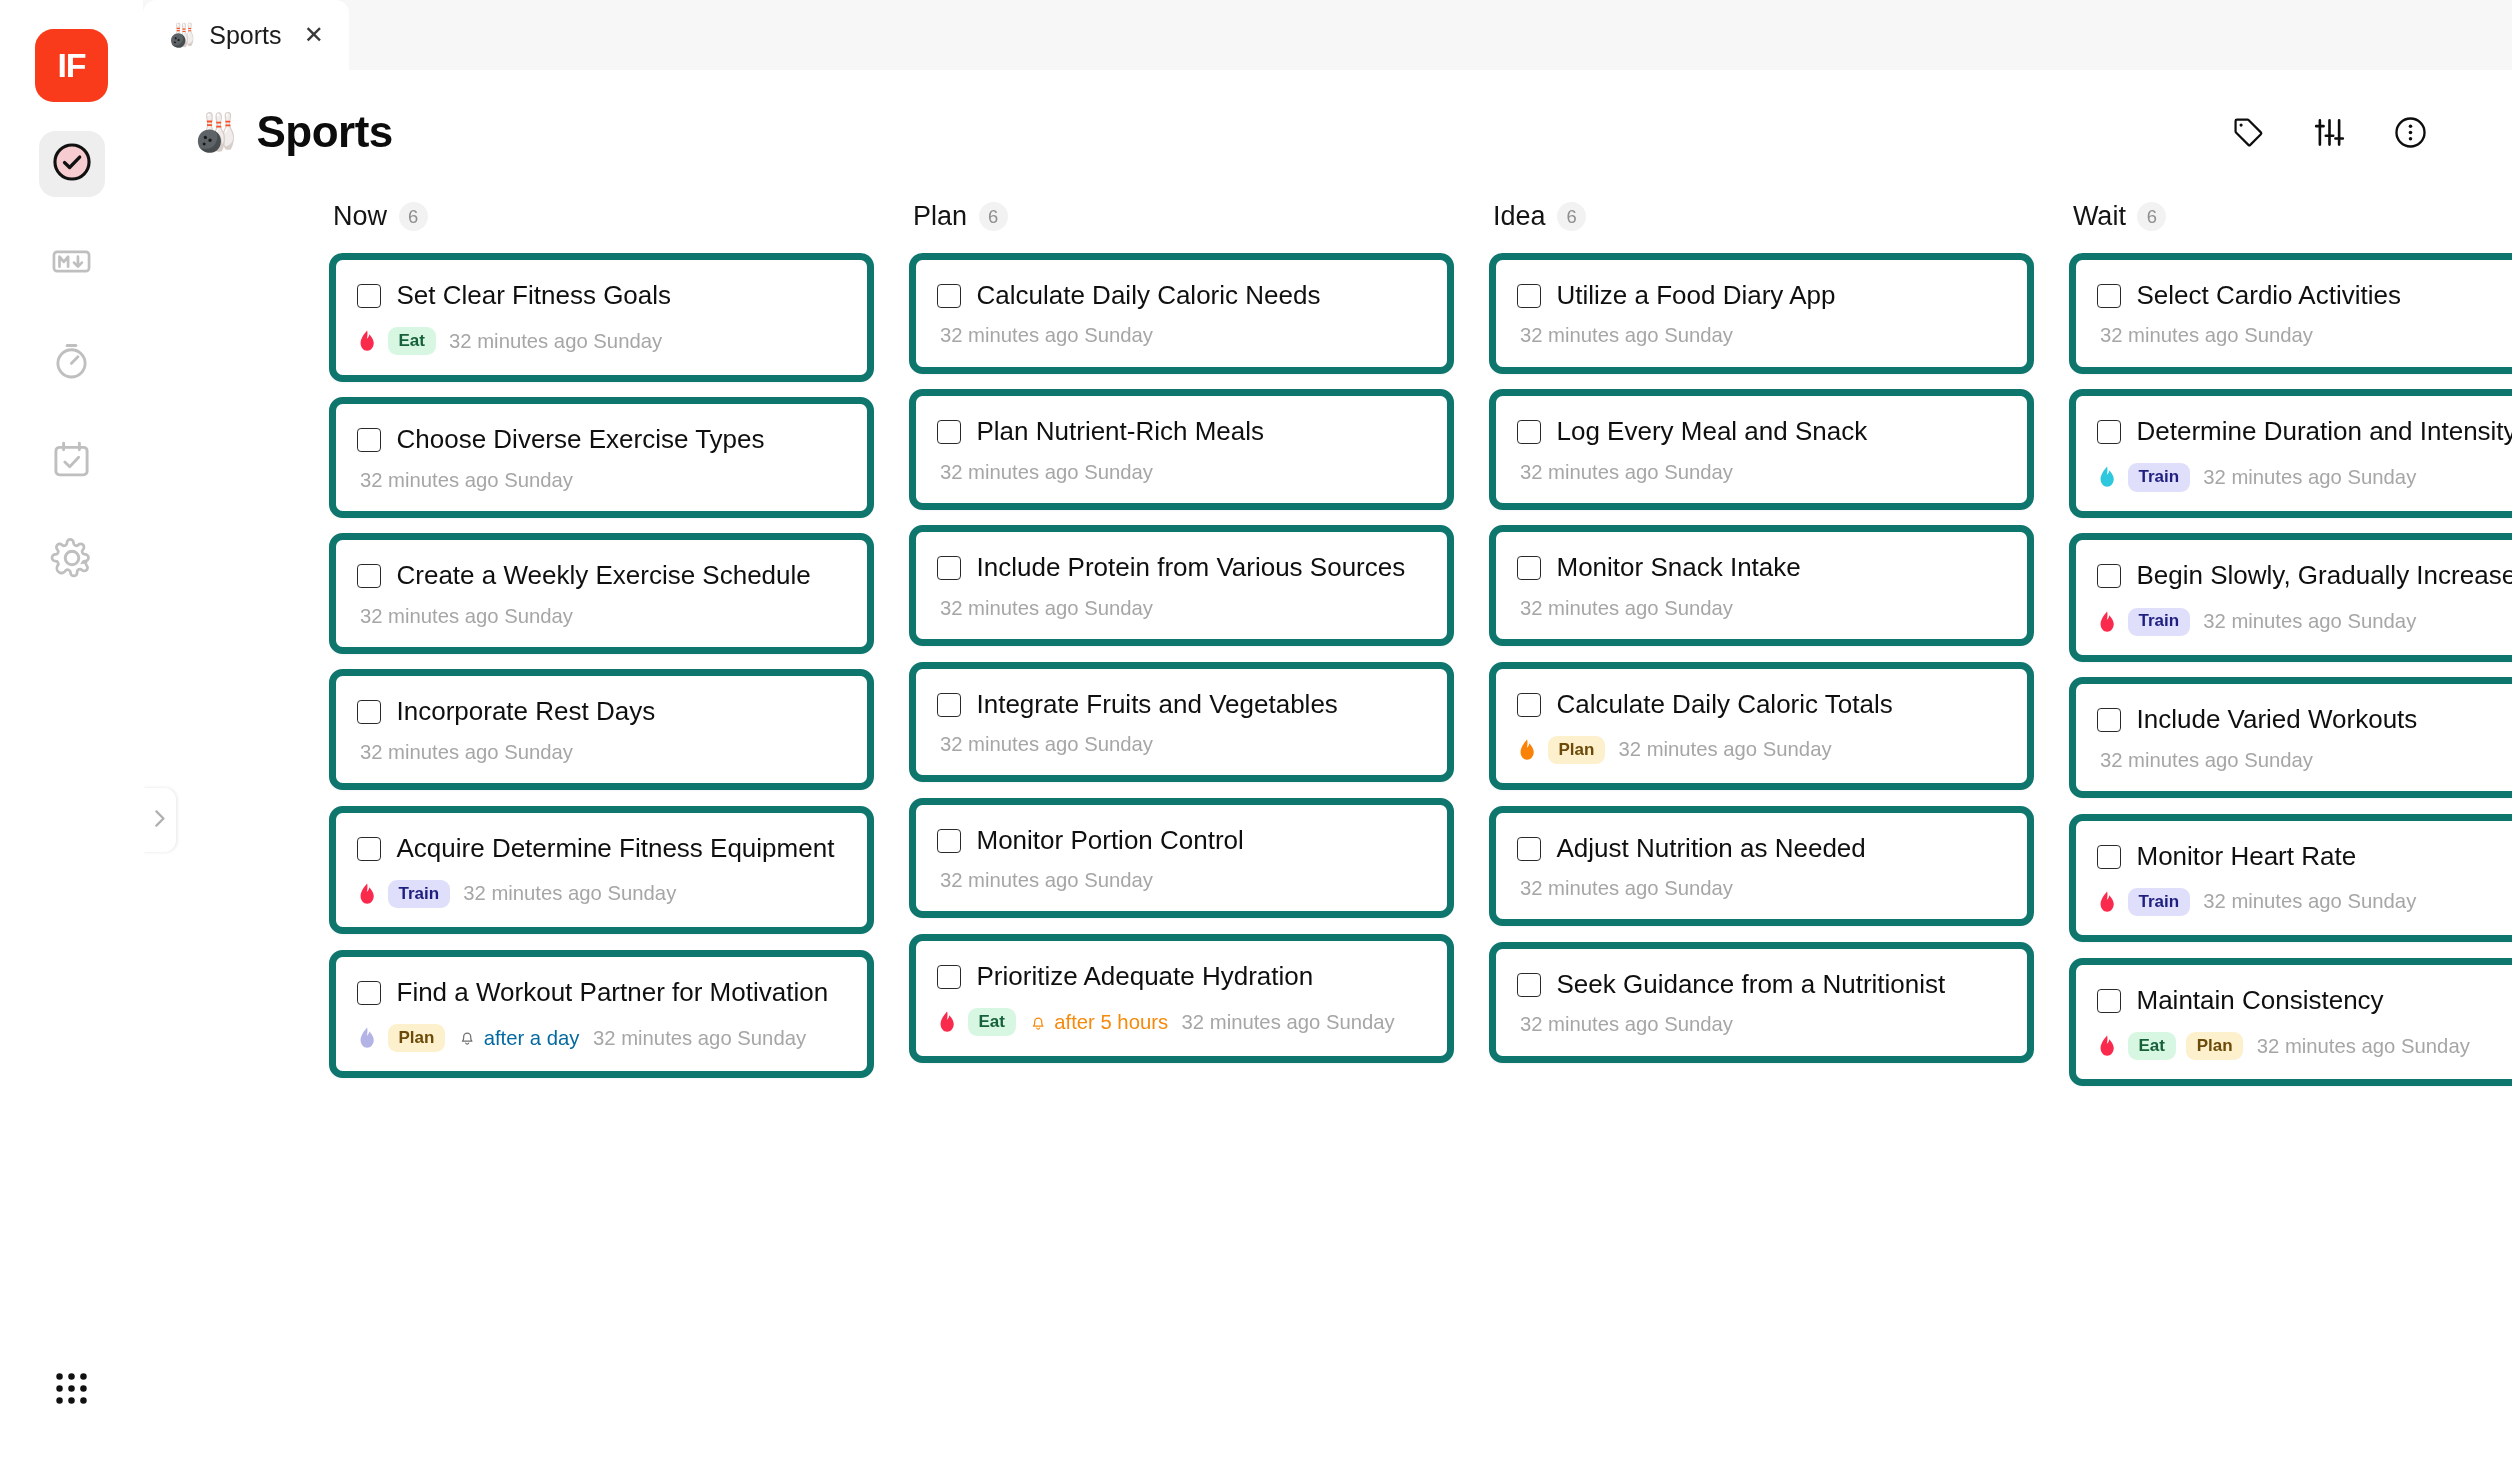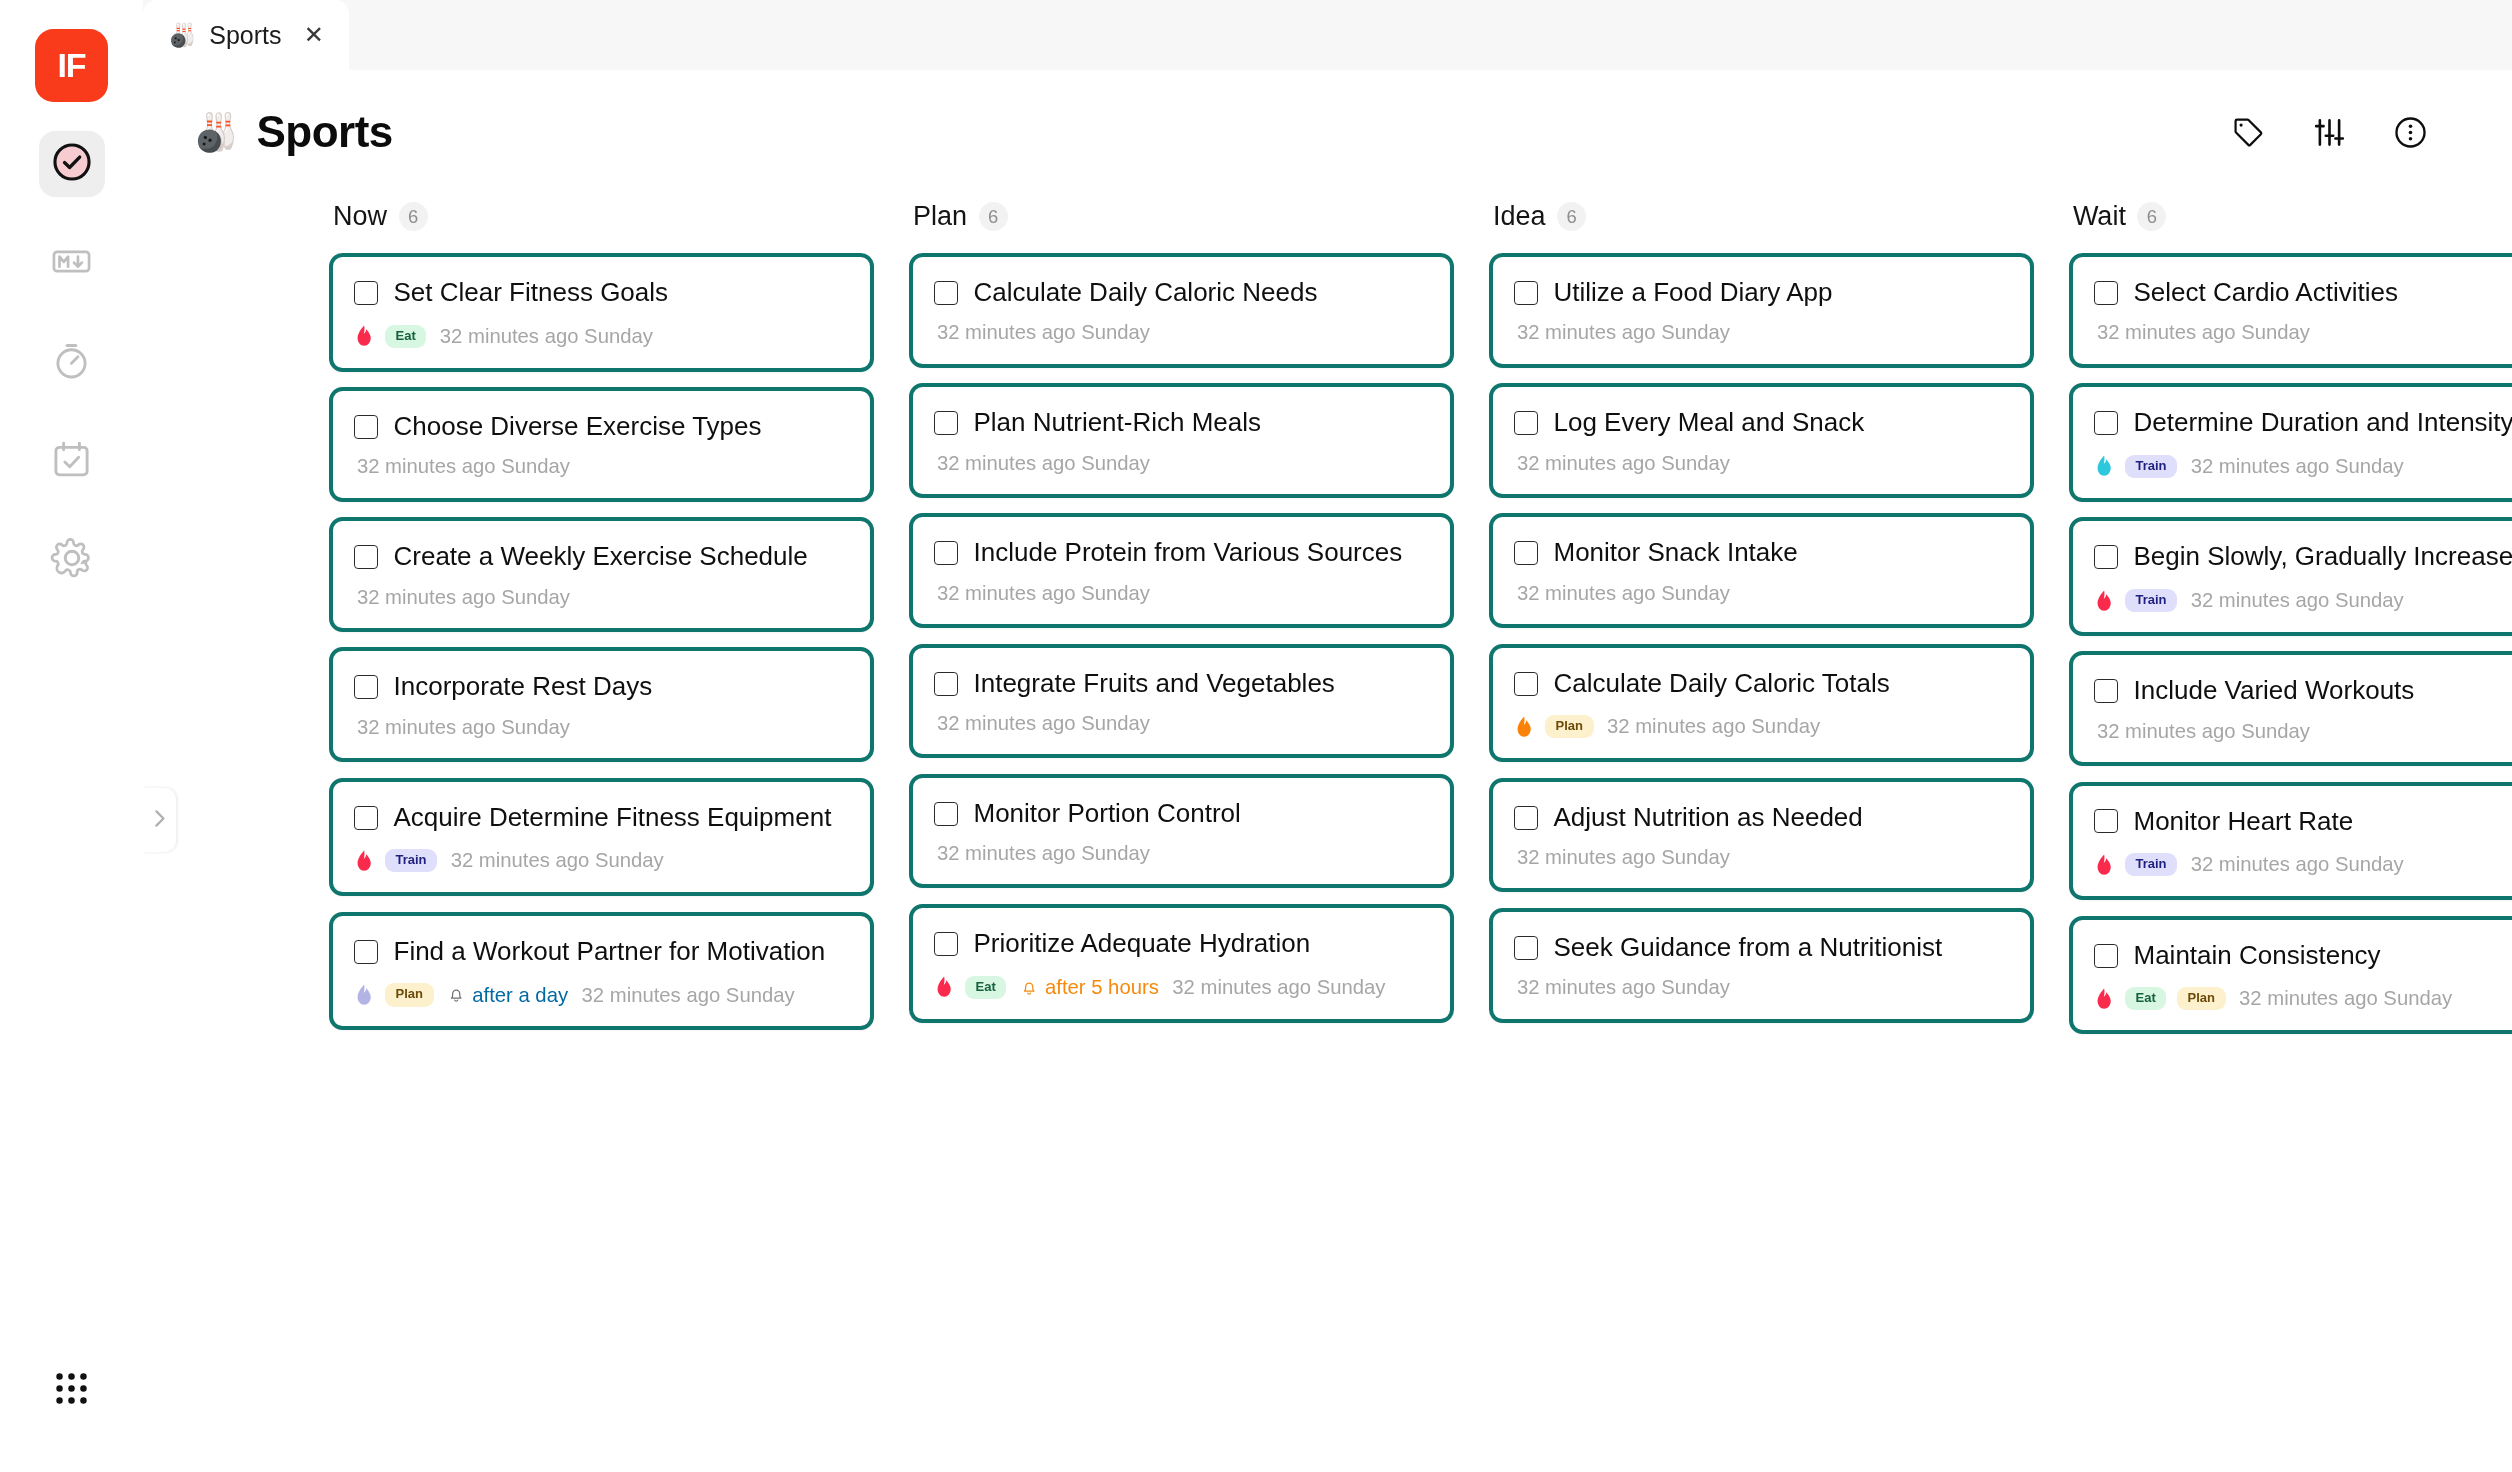--- a/index.html
+++ b/index.html
@@ -149,21 +149,21 @@
     background: #f2f2f2;
     border-radius: 50%;
     min-width: 29px; height: 29px;
     display: flex; align-items: center; justify-content: center;
     padding: 0 5.8px;
   }
 
   
   .card {
     background: #ffffff;
-    border: 4px solid #0f766e;
+    border: 7px solid #0f766e;
     border-radius: 13.5px;
     padding: 21px 21px 19.3px 21px;
     margin-bottom: 15.5px;
     box-shadow: 0 1px 1.9px rgba(0,0,0,0.045);
   }
   .card-top {
     display: flex;
     align-items: center;
     gap: 15.5px;
   }
@@ -182,21 +182,21 @@
   .card-meta {
     display: flex;
     align-items: center;
     gap: 10.6px;
     margin-top: 16.4px;
     flex-wrap: nowrap;
   }
   .card-meta.no-tags { margin-top: 13.5px; }
   .flame { width: 20.3px; height: 24px; flex: 0 0 20.3px; display:block; }
   .tag {
-    font-size: 13px;
+    font-size: 17px;
     font-weight: 700;
     border-radius: 9px;
     padding: 2.9px 10.6px 3.9px 10.6px;
     line-height: 1.25;
     white-space: nowrap;
   }
   .tag-eat { background: #d7f7e3; color: #16603a; }
   .tag-train { background: #dfdffb; color: #1f1f80; }
   .tag-plan { background: #fdf0cd; color: #6c4a08; }
   .reminder {

